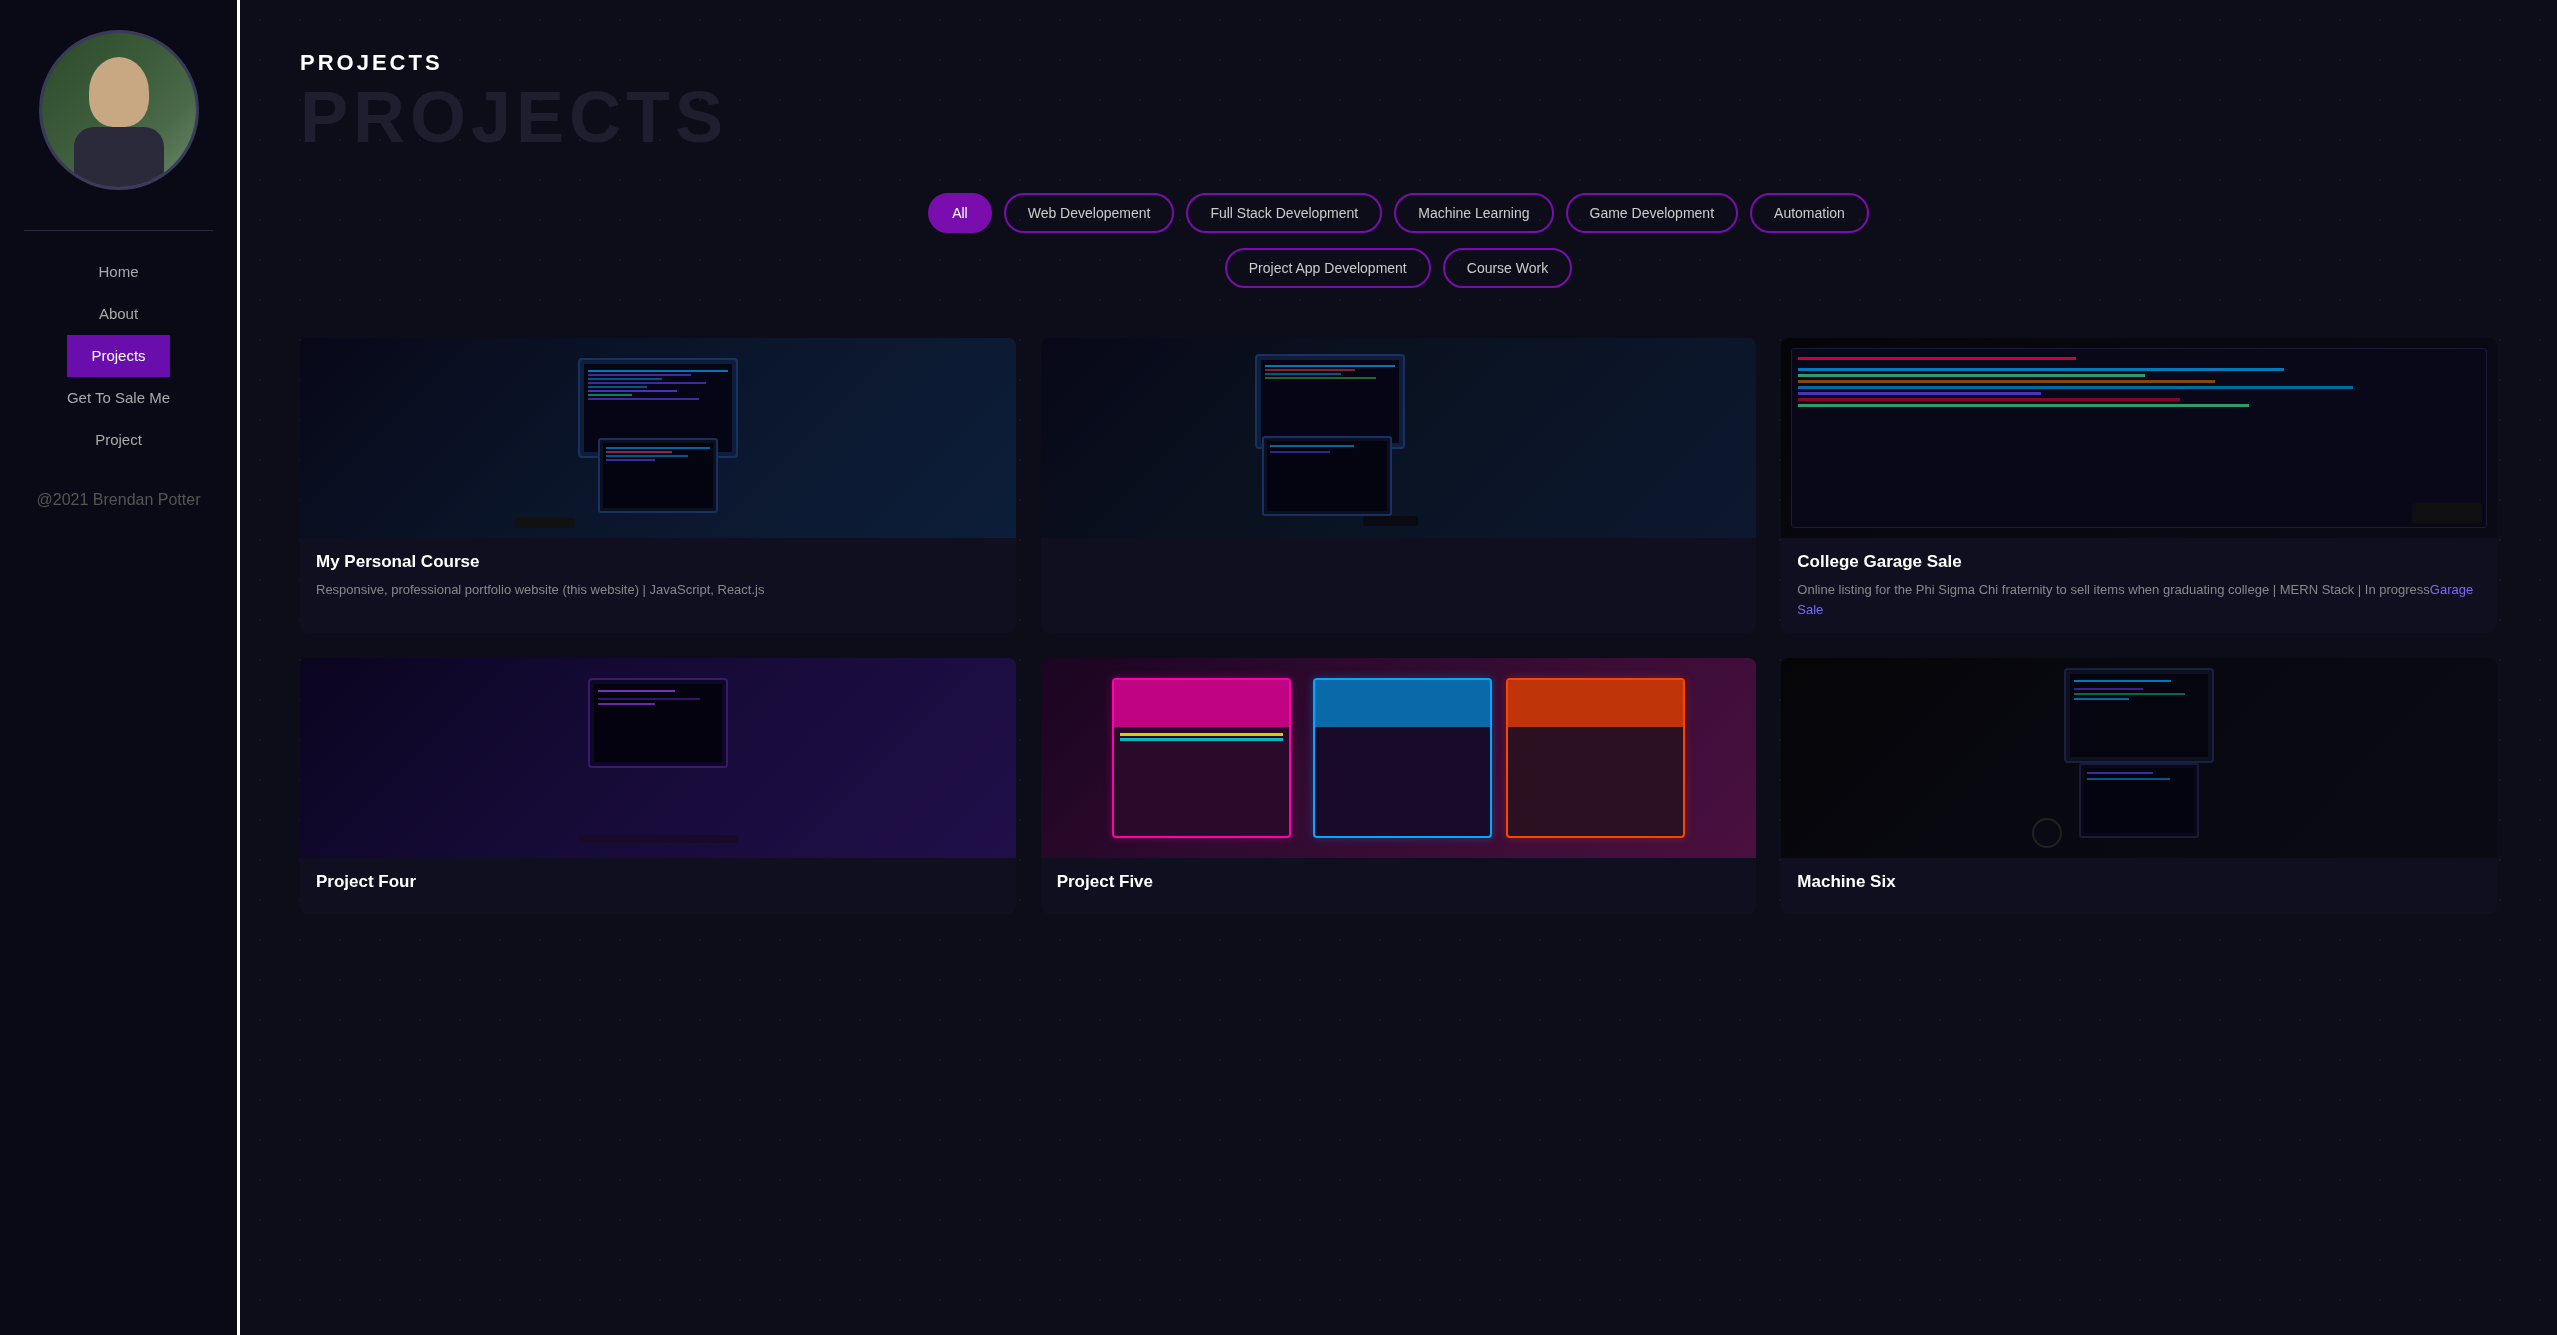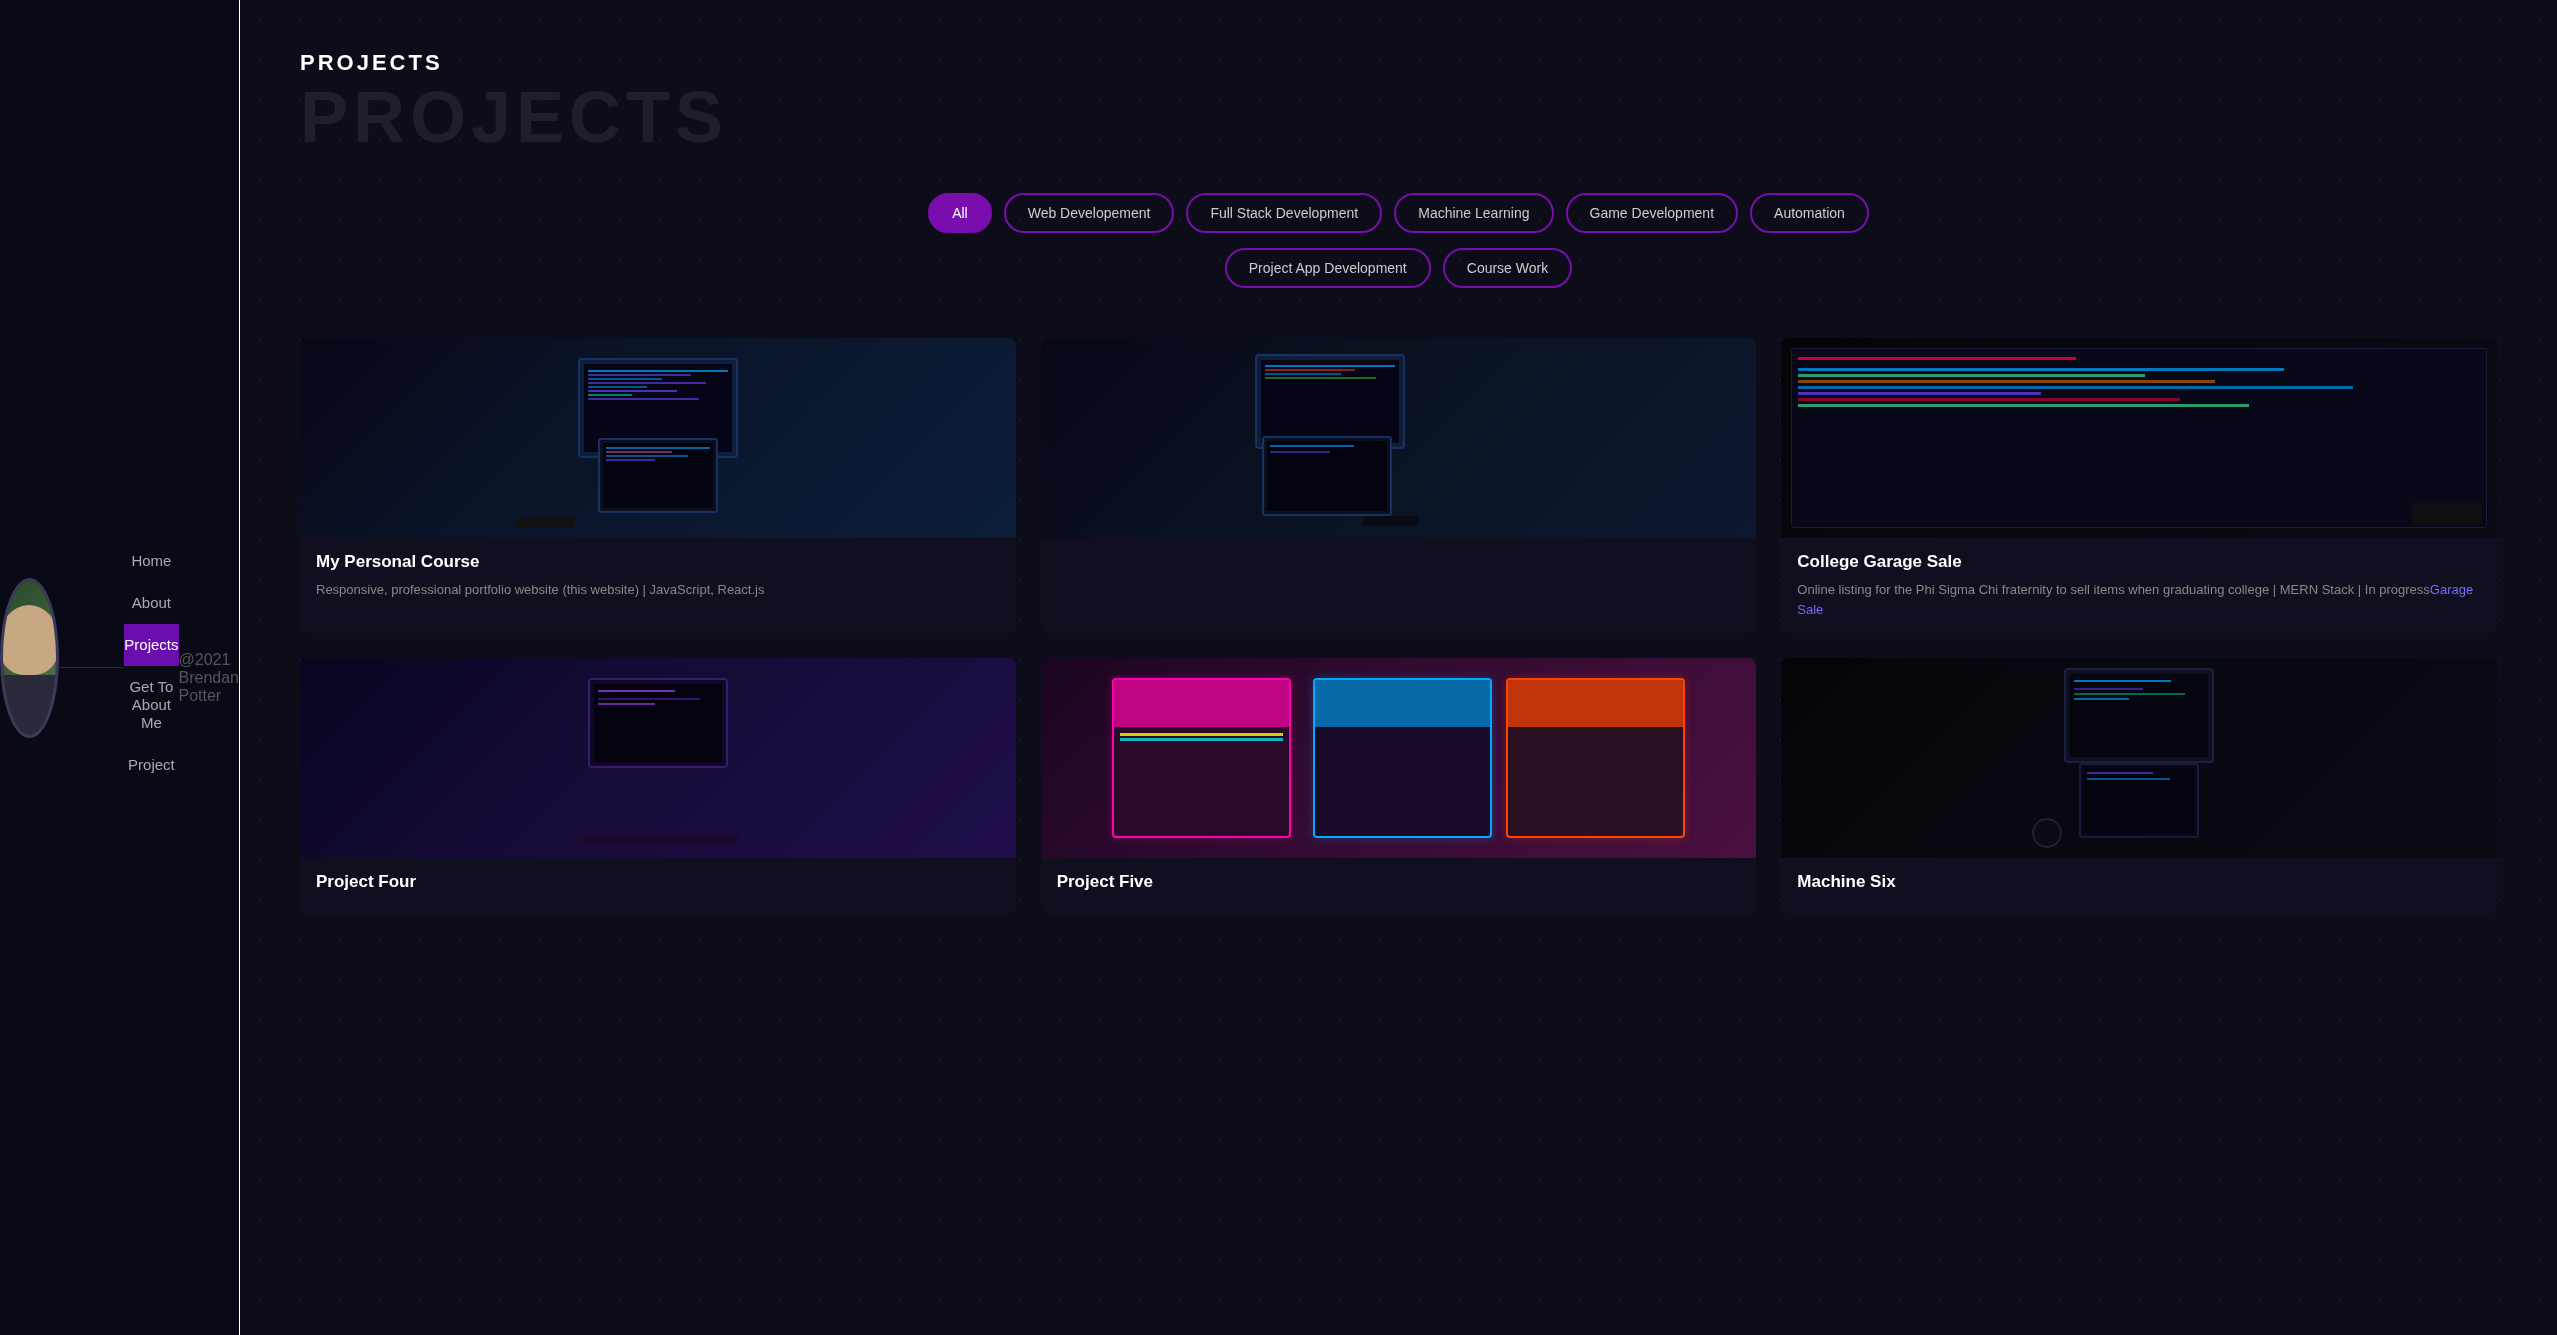--- a/index.html
+++ b/index.html
@@ -10,24 +10,24 @@
       display: flex;
       min-height: 100vh;
     }
 
     
     #sidebar {
       width: 240px;
       min-width: 240px;
       background-color: #0a0a16;
       display: flex;
-      flex-direction: row;
+      flex-direction: column;
       align-items: center;
       padding: 30px 0 20px;
-      border-right: 1px solid #ffffff;
+      border-right: 3px solid #ffffff;
       position: fixed;
       top: 0;
       left: 0;
       height: 100vh;
     }
 
     .avatar-wrapper {
       width: 160px;
       height: 160px;
       border-radius: 50%;
@@ -252,21 +252,21 @@
     </div>
   </div>
 
   <div class="sidebar-divider"></div>
 
   <nav>
     <ul class="nav-links" id="nav-list">
         <li><a href="#">Home</a></li>
         <li><a href="#">About</a></li>
         <li class="active"><a href="#">Projects</a></li>
-        <li><a href="#">Get To About Me</a></li>
+        <li><a href="#">Get To Sale Me</a></li>
         <li><a href="#">Project</a></li>
       </ul>
   </nav>
 
   <div class="sidebar-footer">@2021 Brendan Potter</div>
 </aside>
 
 <main id="main">
   <h2 class="page-title-small">PROJECTS</h2>
   <h1 class="page-title-large">PROJECTS</h1>

